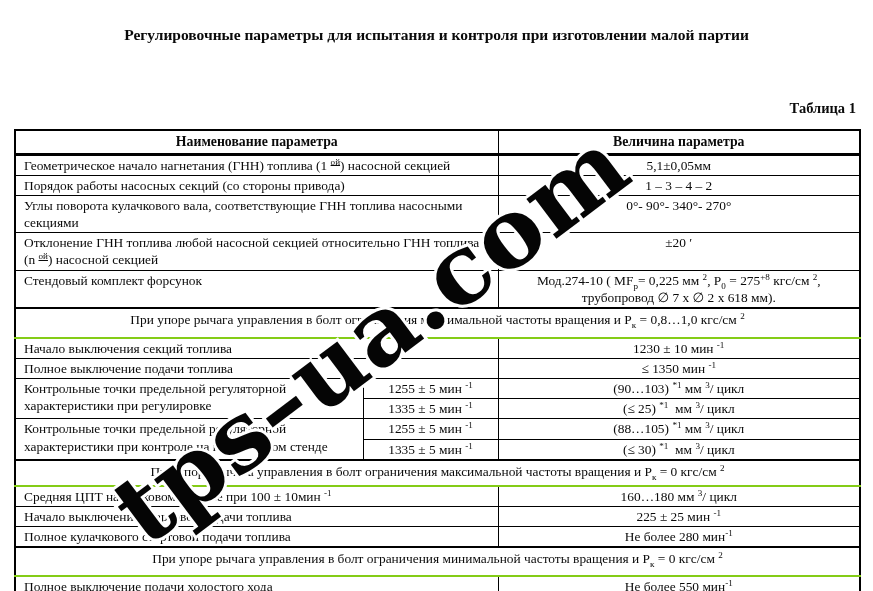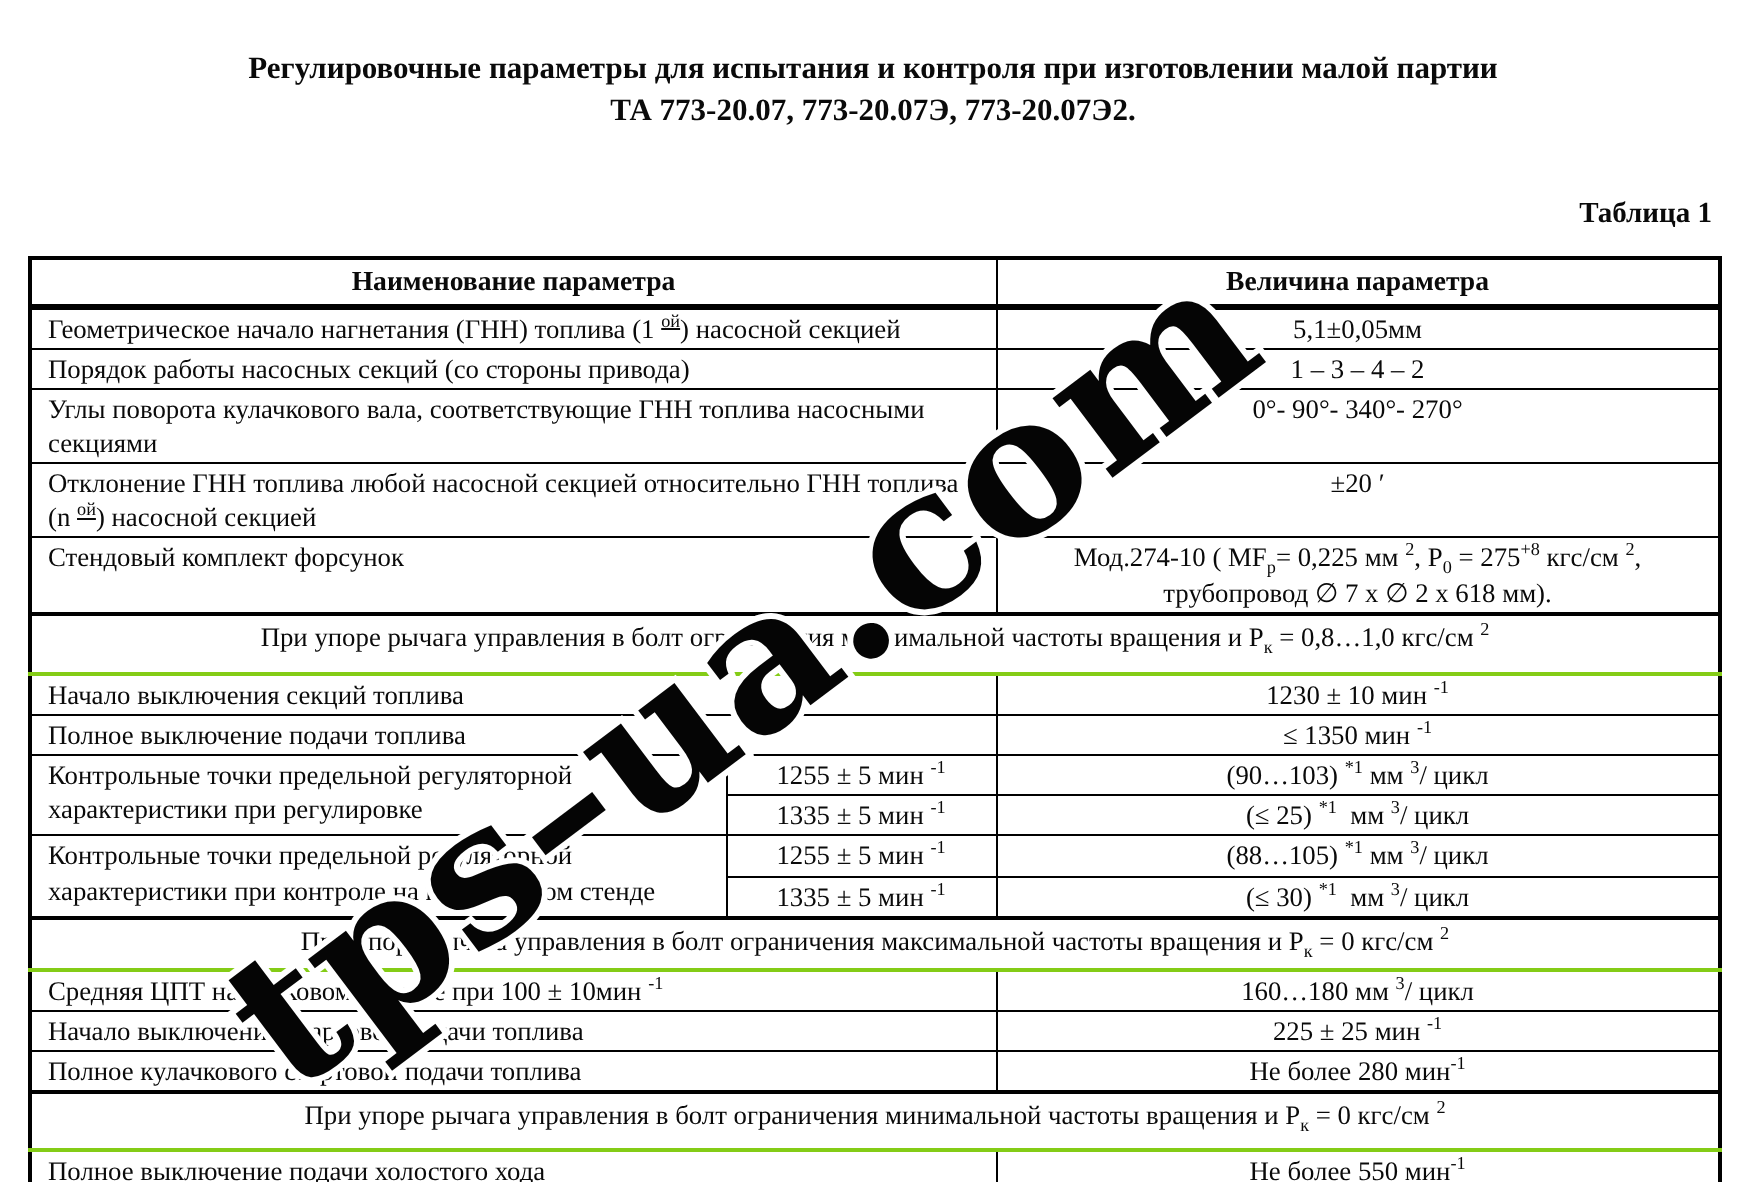--- a/index.html
+++ b/index.html
@@ -6,21 +6,21 @@
   body{
     width:873px;height:591px;background:#ffffff;color:#0a0a0a;
     font-family:"Liberation Serif",serif;position:relative;overflow:hidden;
   }
   .title{
     text-align:center;font-weight:bold;font-size:15.5px;line-height:1.35;
     margin:25px 60px 12px 60px;
   }
   .caption{
     text-align:right;font-weight:bold;font-size:14.5px;
-    margin:32px 17px 12px 0;
+    margin:54px 17px 12px 0;
   }
   table.params{
     border-collapse:collapse;table-layout:fixed;
     margin-left:14px;width:845px;font-size:13.4px;
     border:2px solid #000;
   }
   td{
     border:1px solid #000;vertical-align:top;line-height:1.28;
     padding:1px 4px;overflow:hidden;
   }
@@ -38,21 +38,20 @@
   .u{text-decoration:underline;text-align:right;}
   svg.wm{position:absolute;left:0;top:0;z-index:5;pointer-events:none;}
 </style>
 </head>
 <body>
 
 <div class="page">
 
   <div class="title">
     <div>Регулировочные параметры для испытания и контроля при изготовлении малой партии</div>
-    <div>ТА 773-20.07, 773-20.07Э, 773-20.07Э2.</div>
   </div>
 
   <div class="caption">Таблица 1</div>
 
   <table class="params">
     <colgroup>
         <col style="width:348px">
         <col style="width:135px">
         <col style="width:362px">
       </colgroup>

